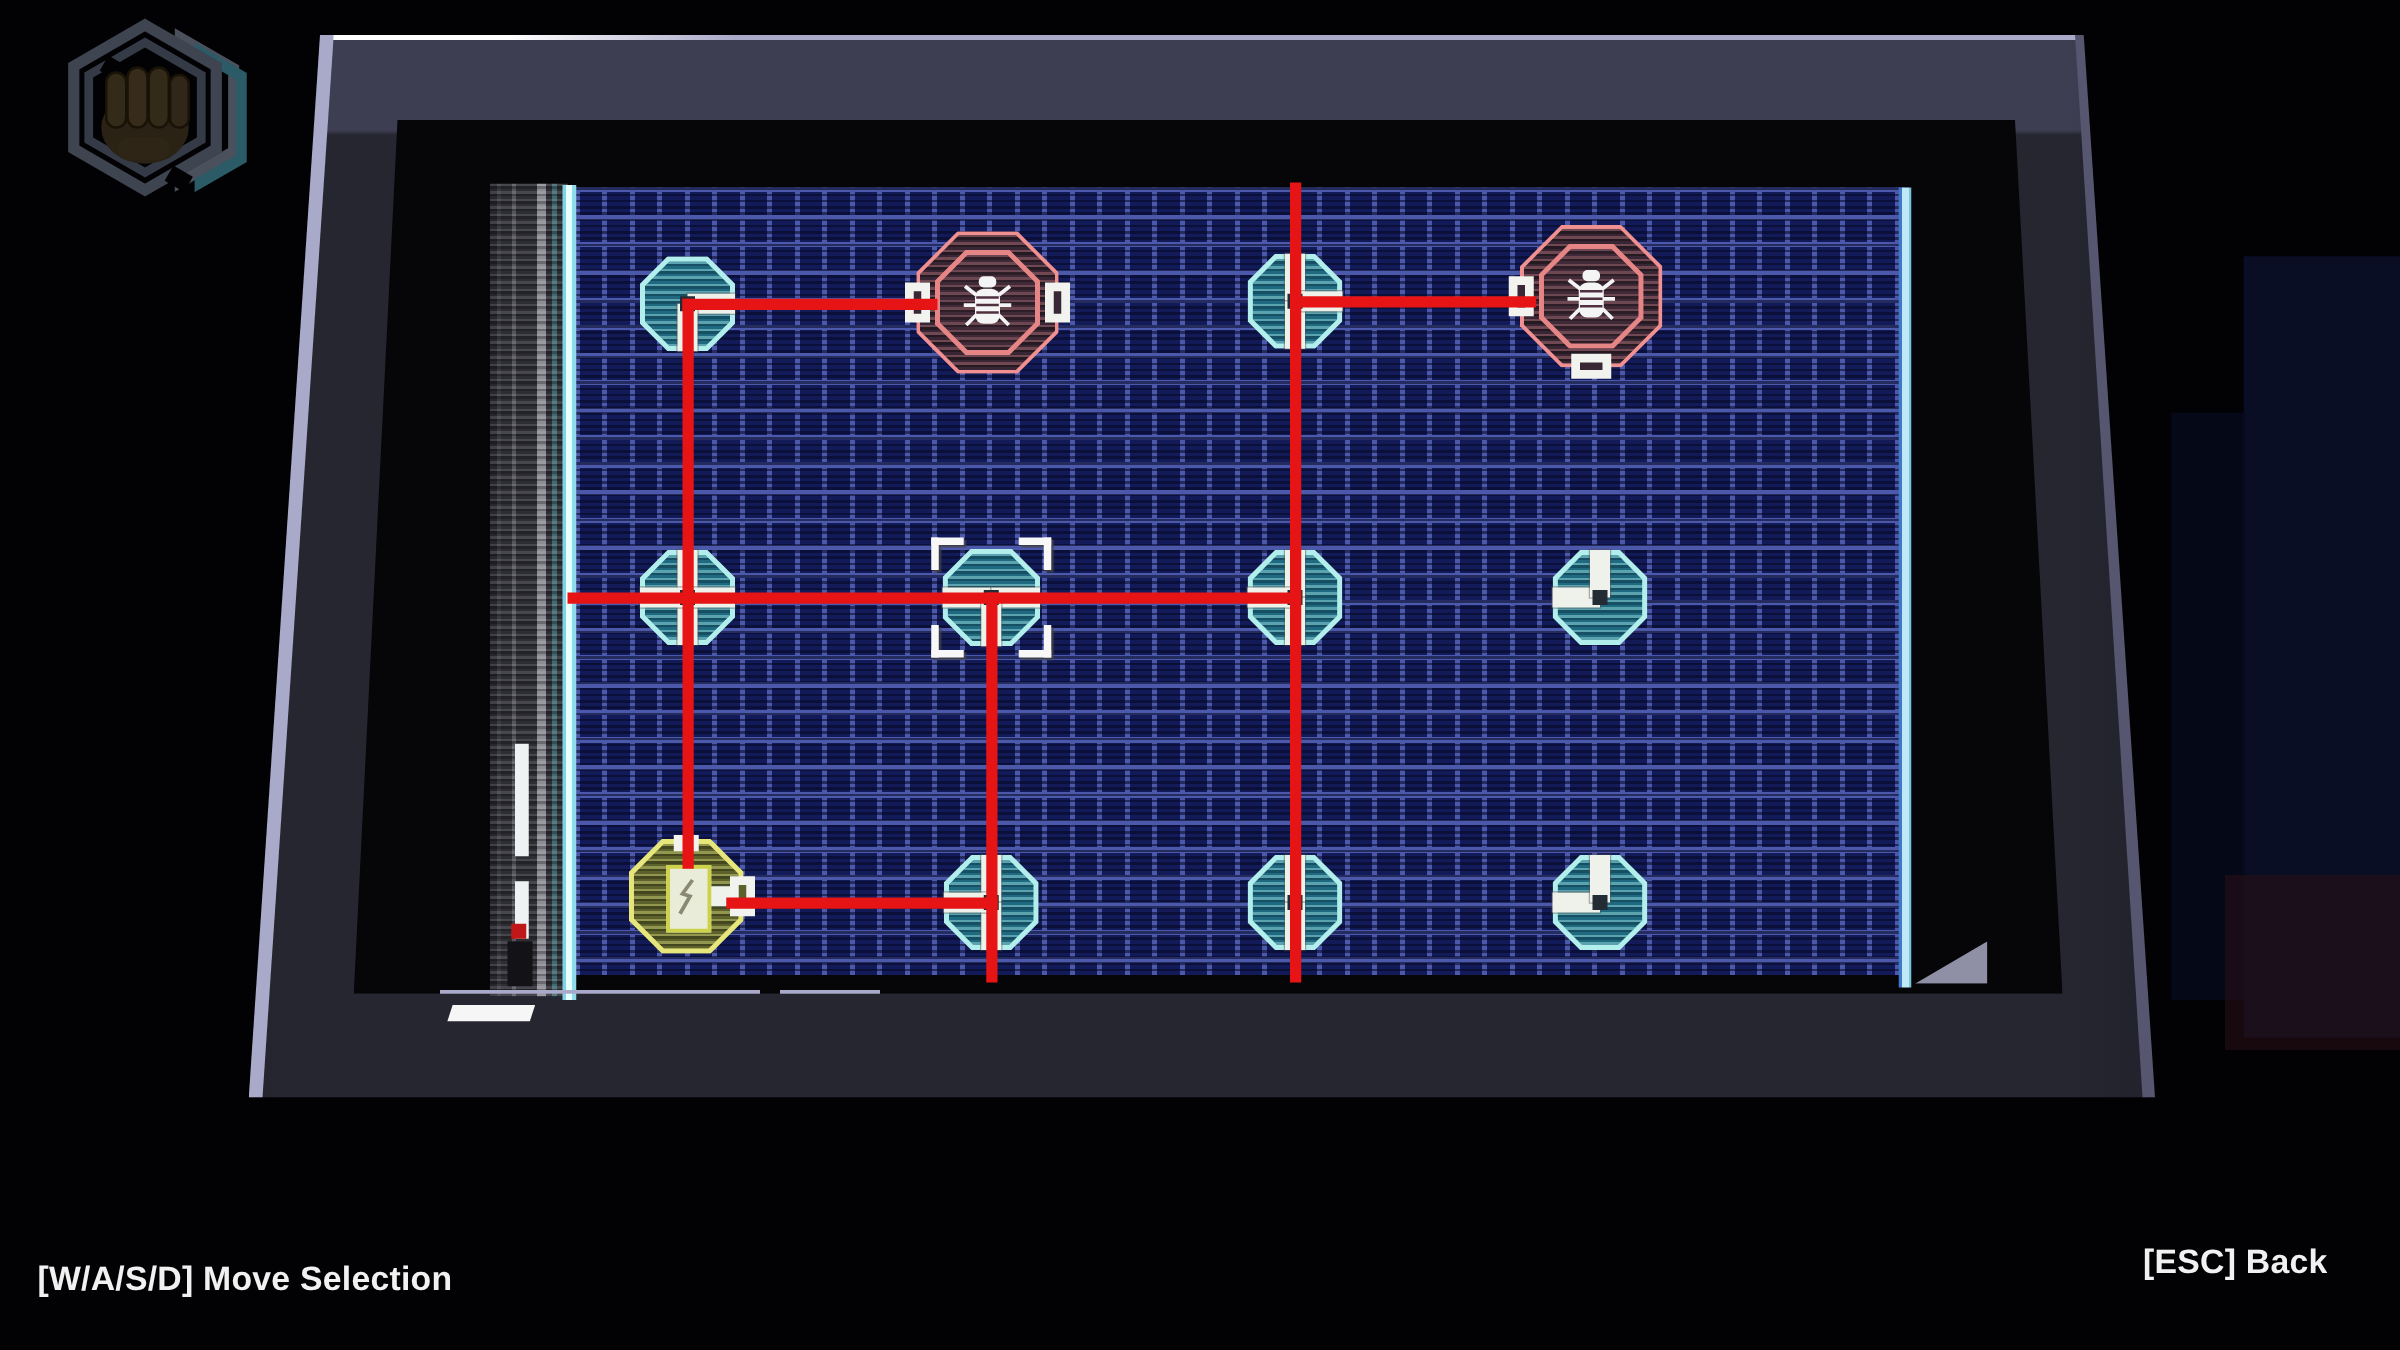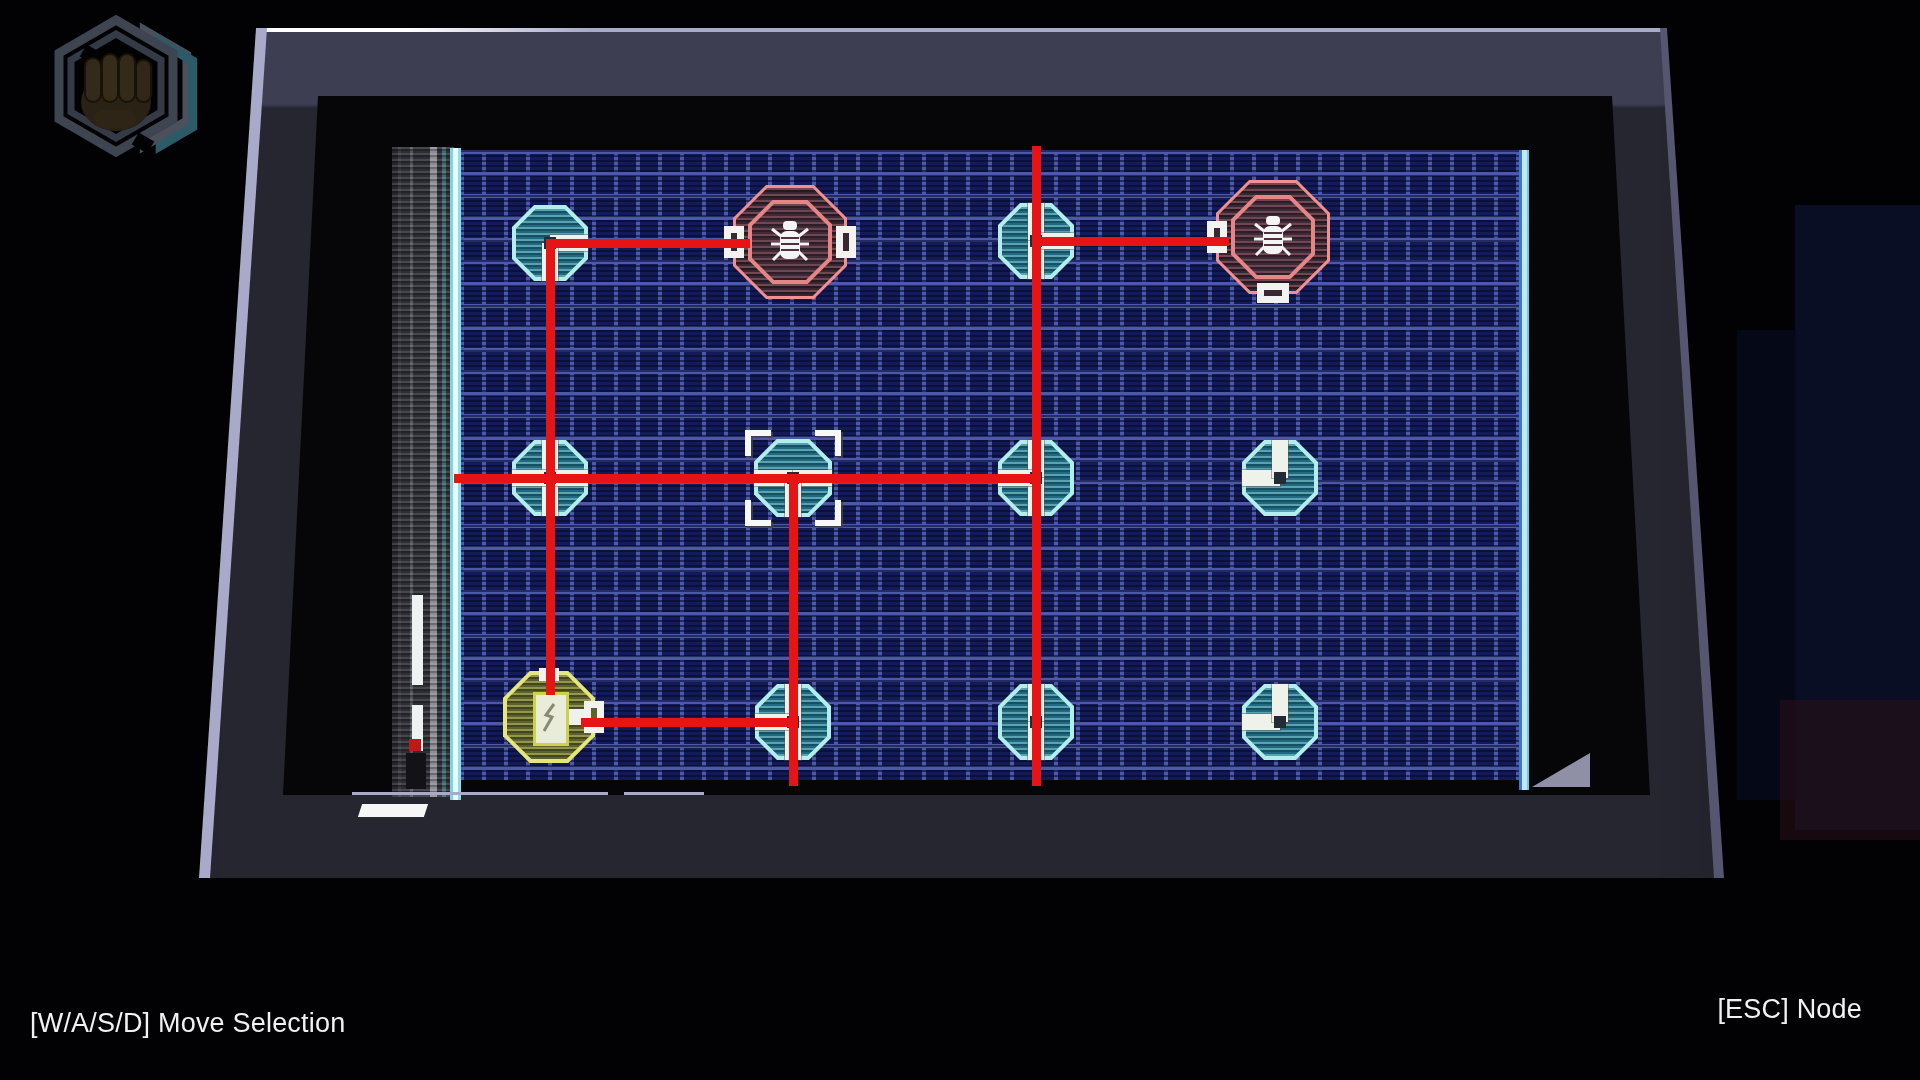--- a/index.html
+++ b/index.html
@@ -90,21 +90,21 @@
   .bug{position:absolute;left:calc(50% - 21px);top:calc(50% - 24px);z-index:7;}
   .br{position:absolute;width:20px;height:20px;z-index:30;border:0 solid #f8f8f8;
     filter:drop-shadow(2px 2px 0 rgba(70,70,70,.75));}
   .br.tl{left:-9px;top:-9px;border-top-width:6px;border-left-width:6px;}
   .br.tr{right:-9px;top:-9px;border-top-width:6px;border-right-width:6px;}
   .br.bl{left:-9px;bottom:-9px;border-bottom-width:6px;border-left-width:6px;}
   .br.brr{right:-9px;bottom:-9px;border-bottom-width:6px;border-right-width:6px;}
 
   
   .logo{position:absolute;left:30px;top:6px;width:172px;height:162px;}
-  .hint{position:absolute;color:#f1f1f1;font-size:27px;letter-spacing:.2px;}
+  .hint{position:absolute;color:#f1f1f1;font-size:27px;letter-spacing:.2px;font-weight:bold;}
   .hint.move{left:30px;top:1008px;}
   .hint.rotate{left:372px;top:1008px;}
   .hint.back{right:58px;top:994px;}
 </style>
 </head>
 <body>
 
 <div id="stage">
 
   <div class="bg-blue"></div>
@@ -294,15 +294,15 @@
         <rect x="55" y="52" width="16" height="44" rx="8" fill="#342a19" stroke="#191307" stroke-width="2"></rect>
         <rect x="72" y="48" width="16" height="48" rx="8" fill="#372c1a" stroke="#191307" stroke-width="2"></rect>
         <rect x="89" y="48" width="16" height="48" rx="8" fill="#342a19" stroke="#191307" stroke-width="2"></rect>
         <rect x="106" y="54" width="15" height="42" rx="7" fill="#302718" stroke="#191307" stroke-width="2"></rect>
         <rect x="64" y="104" width="42" height="18" rx="9" fill="#2e2516"></rect>
       </g>
     </svg>
   </div>
 
   <div class="hint move">[W/A/S/D] Move Selection</div>
-  <div class="hint back">[ESC] Node</div>
+  <div class="hint back">[ESC] Back</div>
 
 </div>
 
 </body></html>

